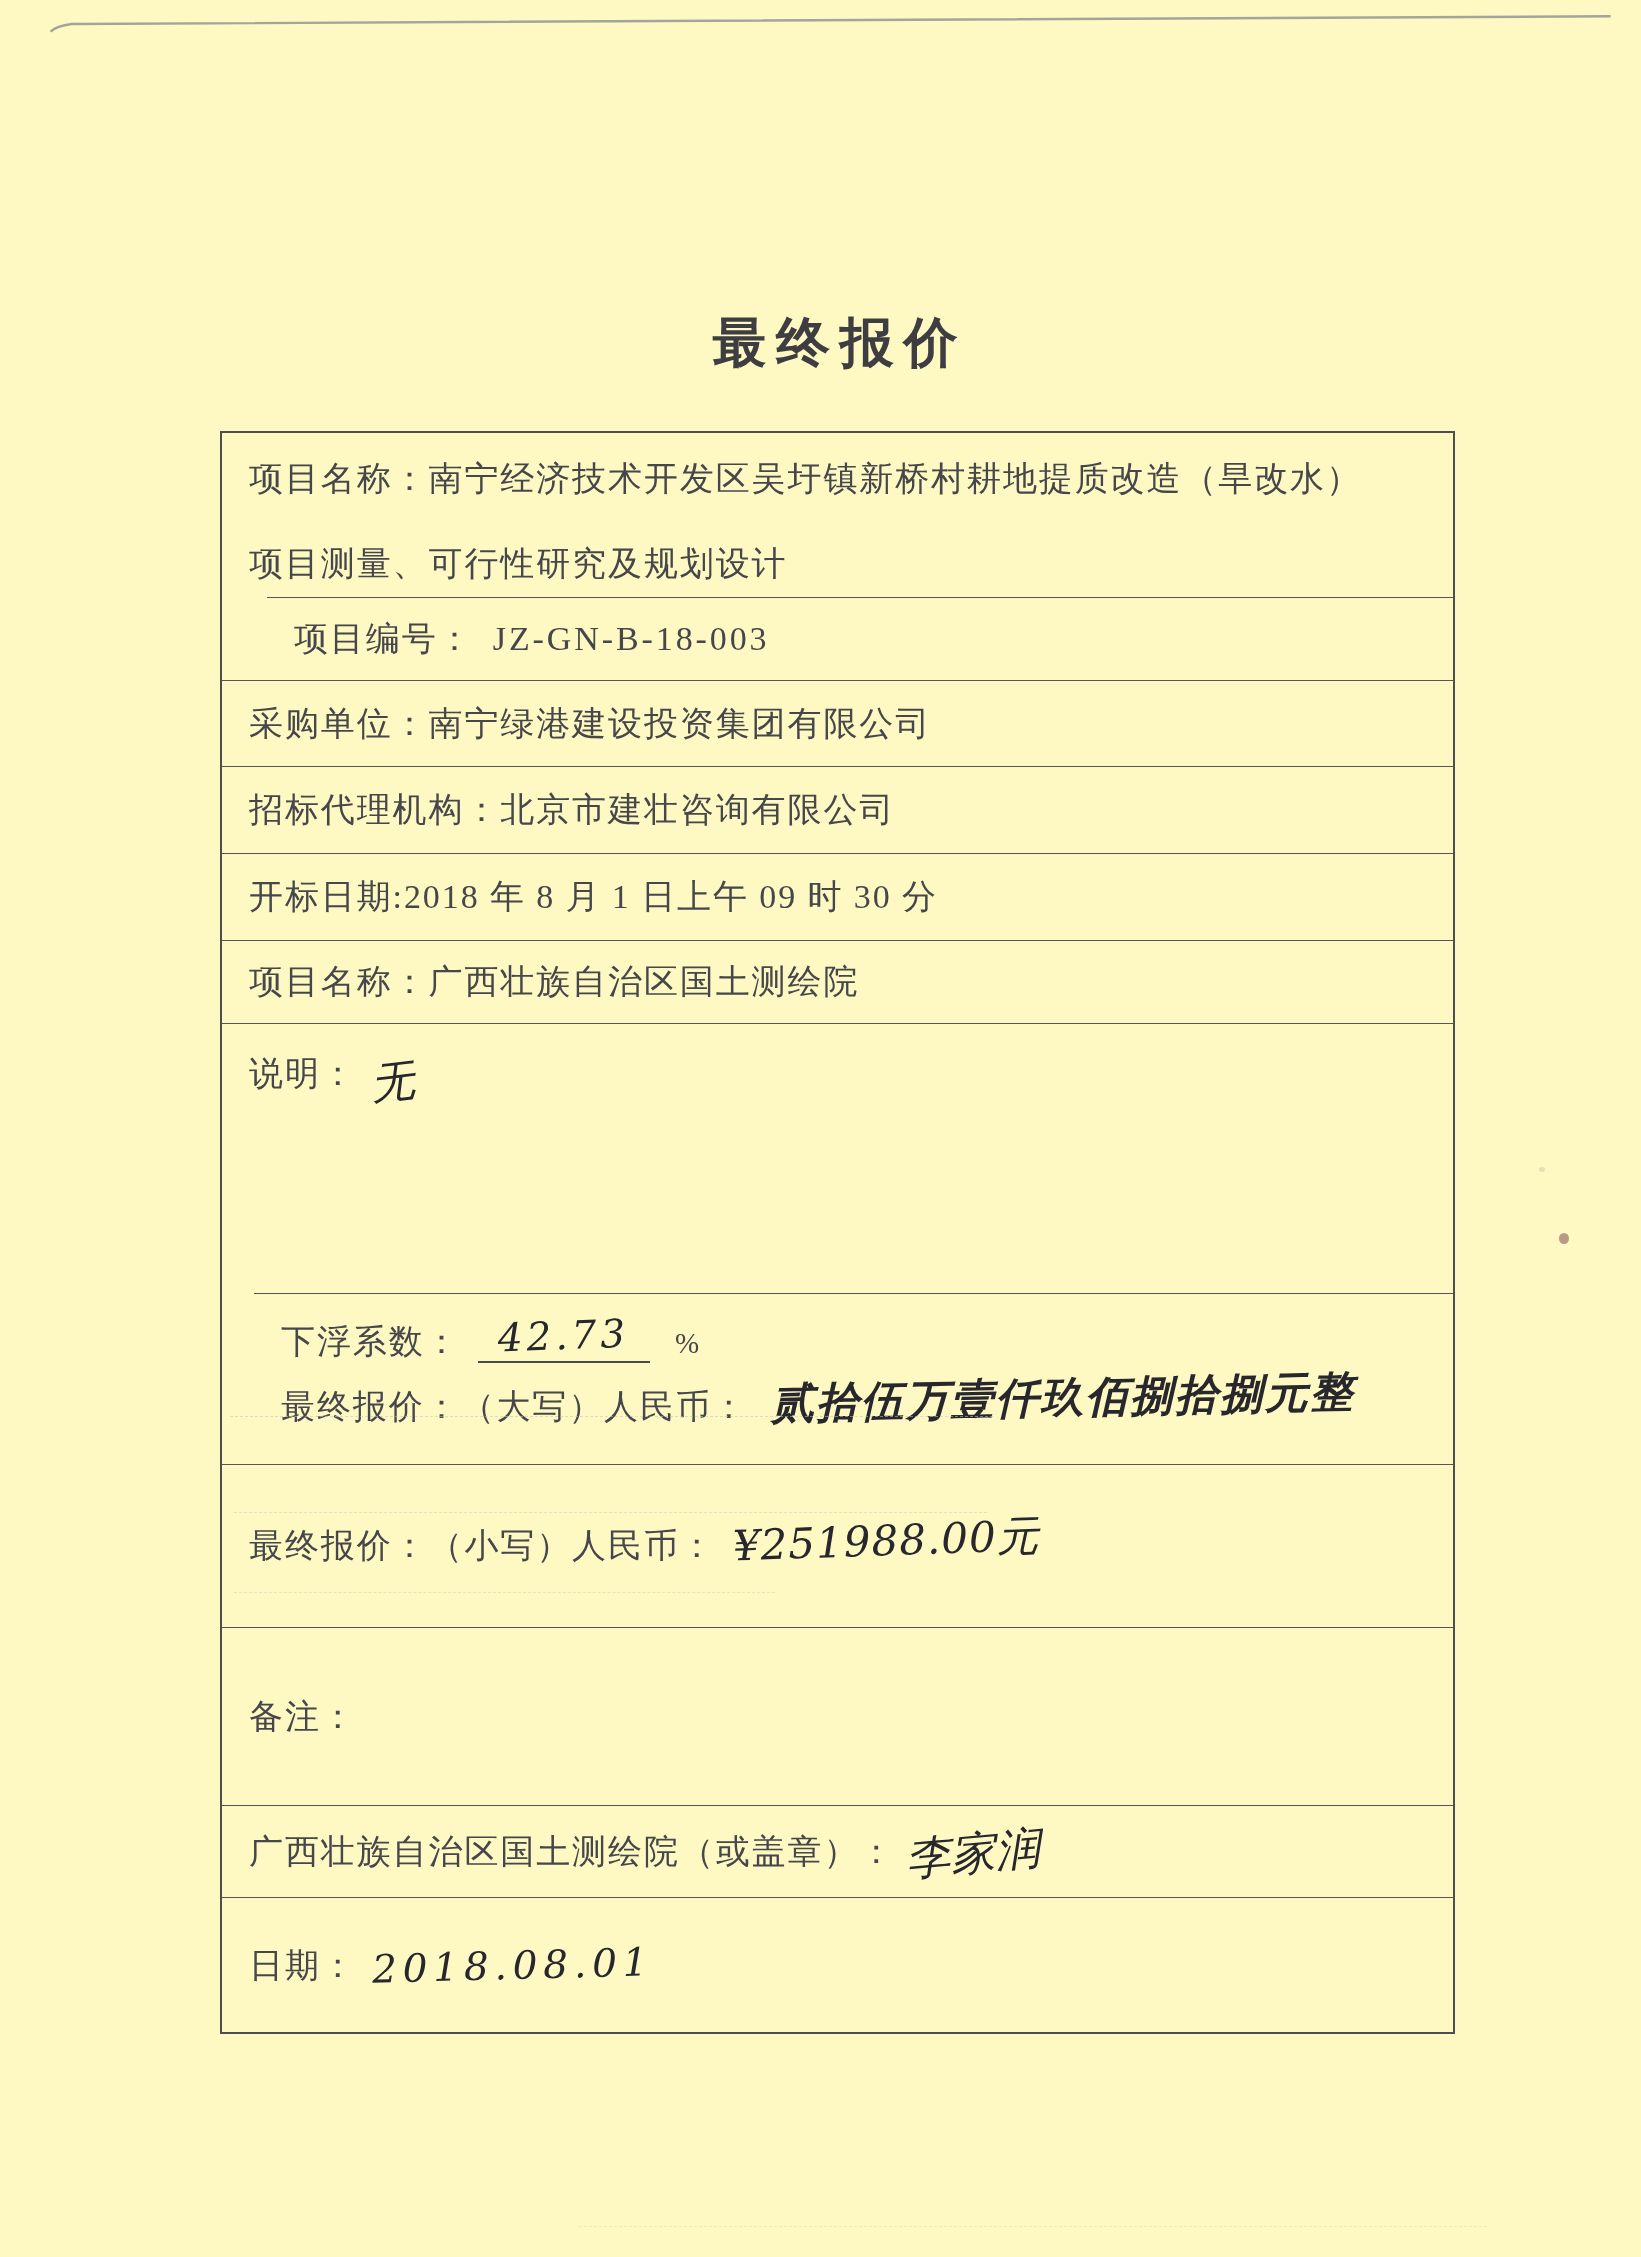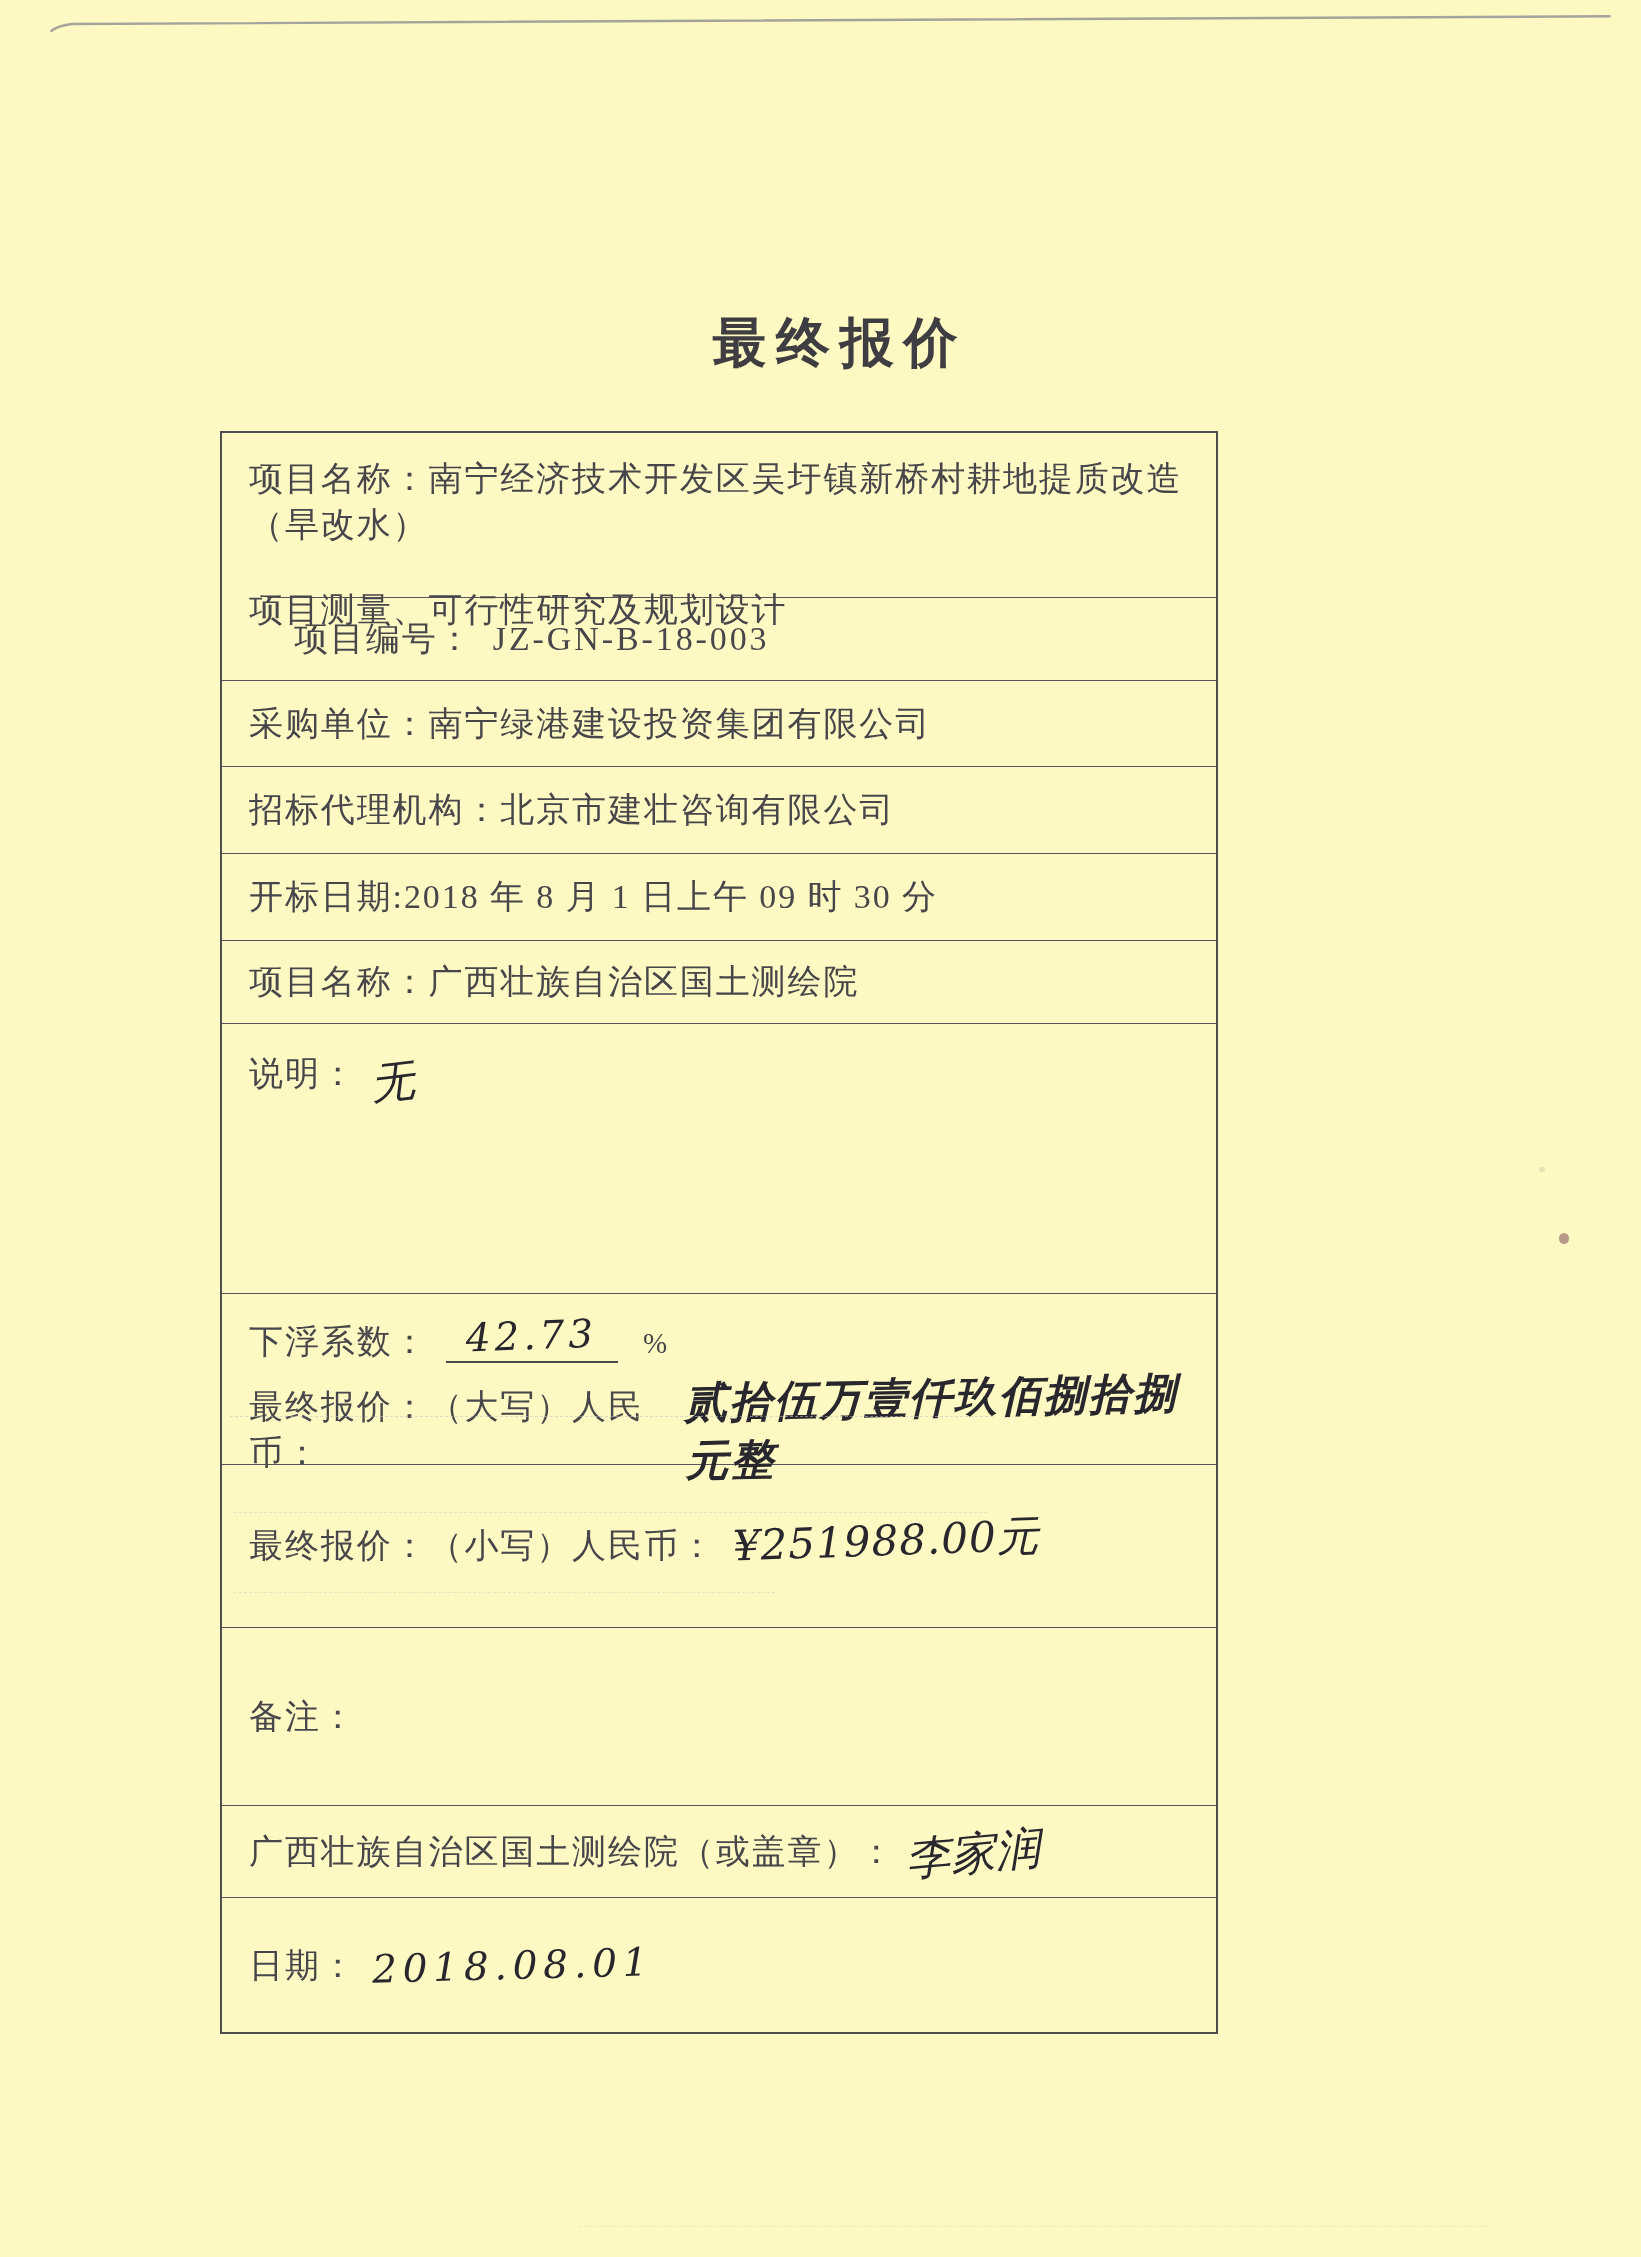--- a/index.html
+++ b/index.html
@@ -36,21 +36,21 @@
     font-size: 54px;
     font-weight: 700;
     letter-spacing: 9.7px;
     color: #3e3e42;
   }
   
   .form-table {
     position: absolute;
     left: 220px;
     top: 431px;
-    width: 998px;
+    width: 1235px;
     height: 1603px;
     border: 2.9px solid #4d4d52;
     box-sizing: border-box;
     background: transparent;
   }
   .row {
     box-sizing: border-box;
     border-top: 1.9px solid #55555a;
     padding-left: 27px;
     padding-right: 15.4px;
@@ -63,21 +63,21 @@
   .row.first { border-top: none; }
   .r1 { height: 164px; display: block; padding-top: 23px; }
   .r1 .line { display: block; }
   .r1 .line2 { margin-top: 39px; }
   .r2 { height: 83px; margin-left: 45px; }
   .r3 { height: 86px; }
   .r4 { height: 87px; }
   .r5 { height: 87px; }
   .r6 { height: 83px; }
   .r7 { height: 270px; align-items: flex-start; padding-top: 27px; }
-  .r8 { height: 171px; display: block; padding-top: 25px; }
+  .r8 { height: 171px; display: block; padding-top: 25px; margin-left: 32px; }
   .r8 .line { display: flex; align-items: baseline; }
   .r8 .line2 { margin-top: 9.7px; }
   .r9 { height: 163px; text-align: center; }
   .r10 { height: 178px; }
   .r11 { height: 92px; }
   .r12 { height: 136px; }
 
   .mono-gap { margin-left: 19.3px; letter-spacing: 2.9px; }
 
   

